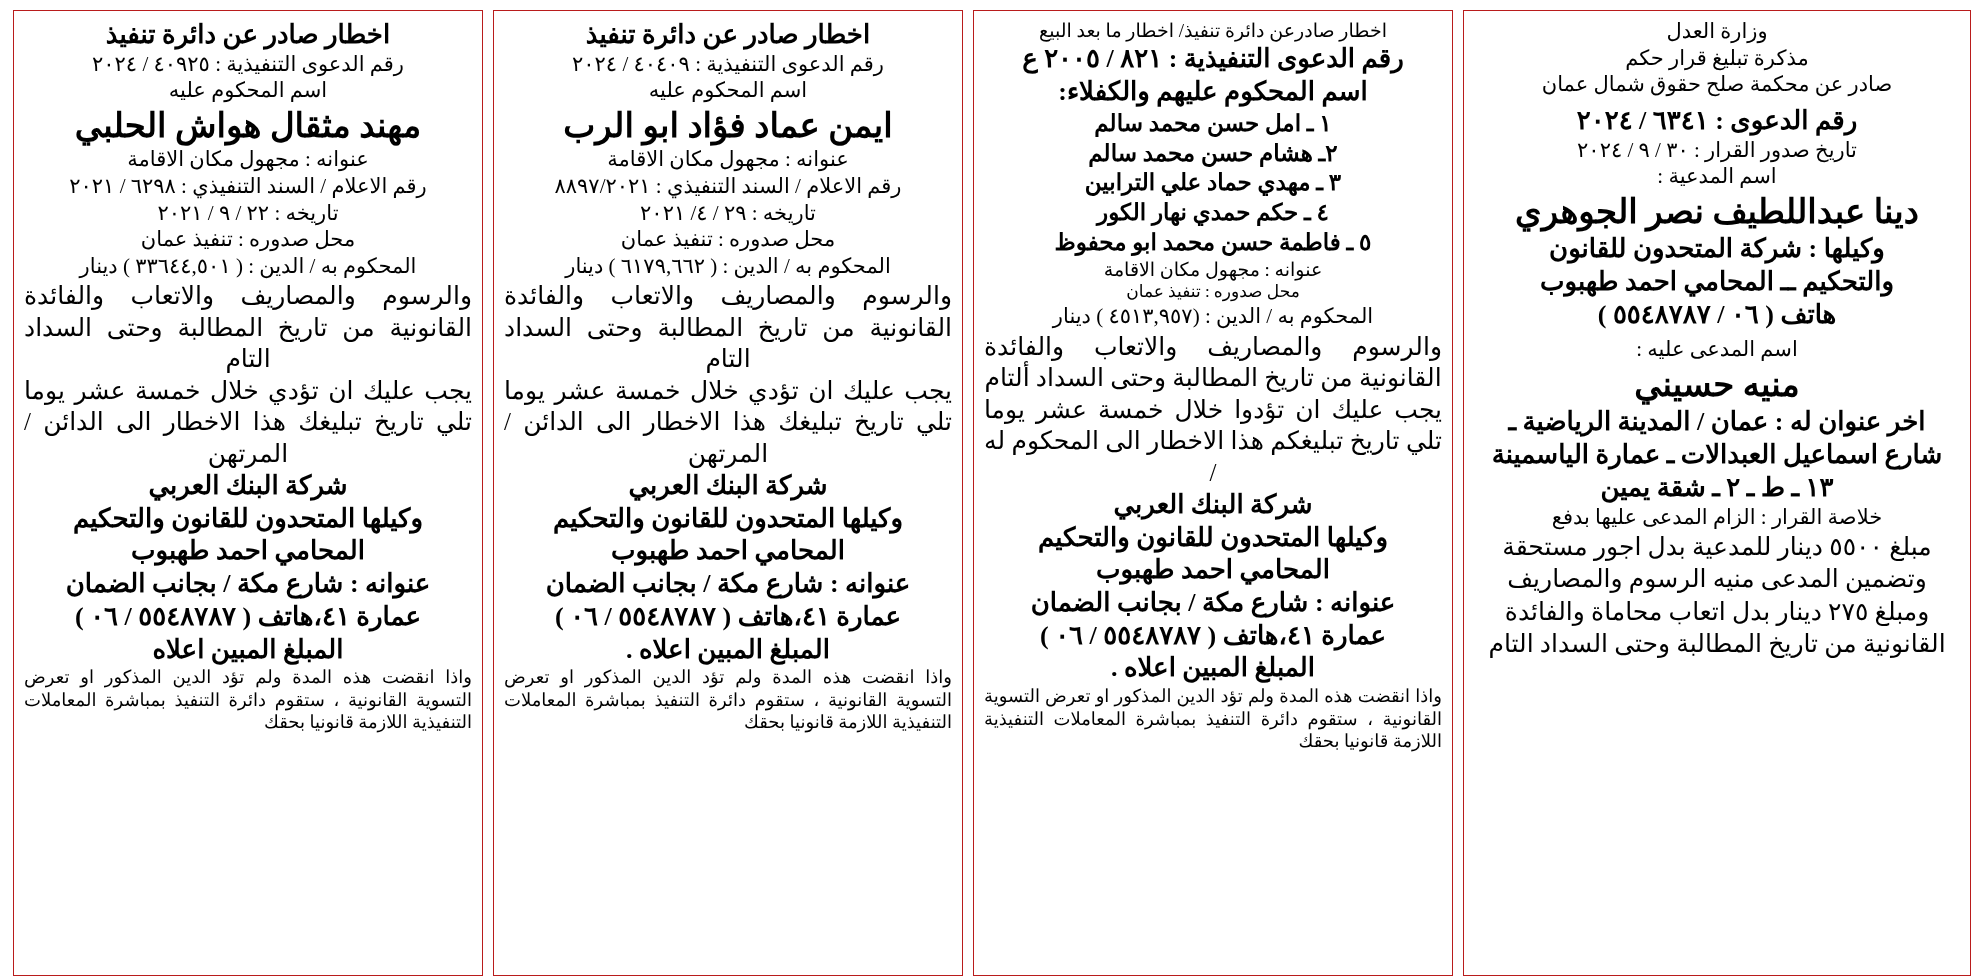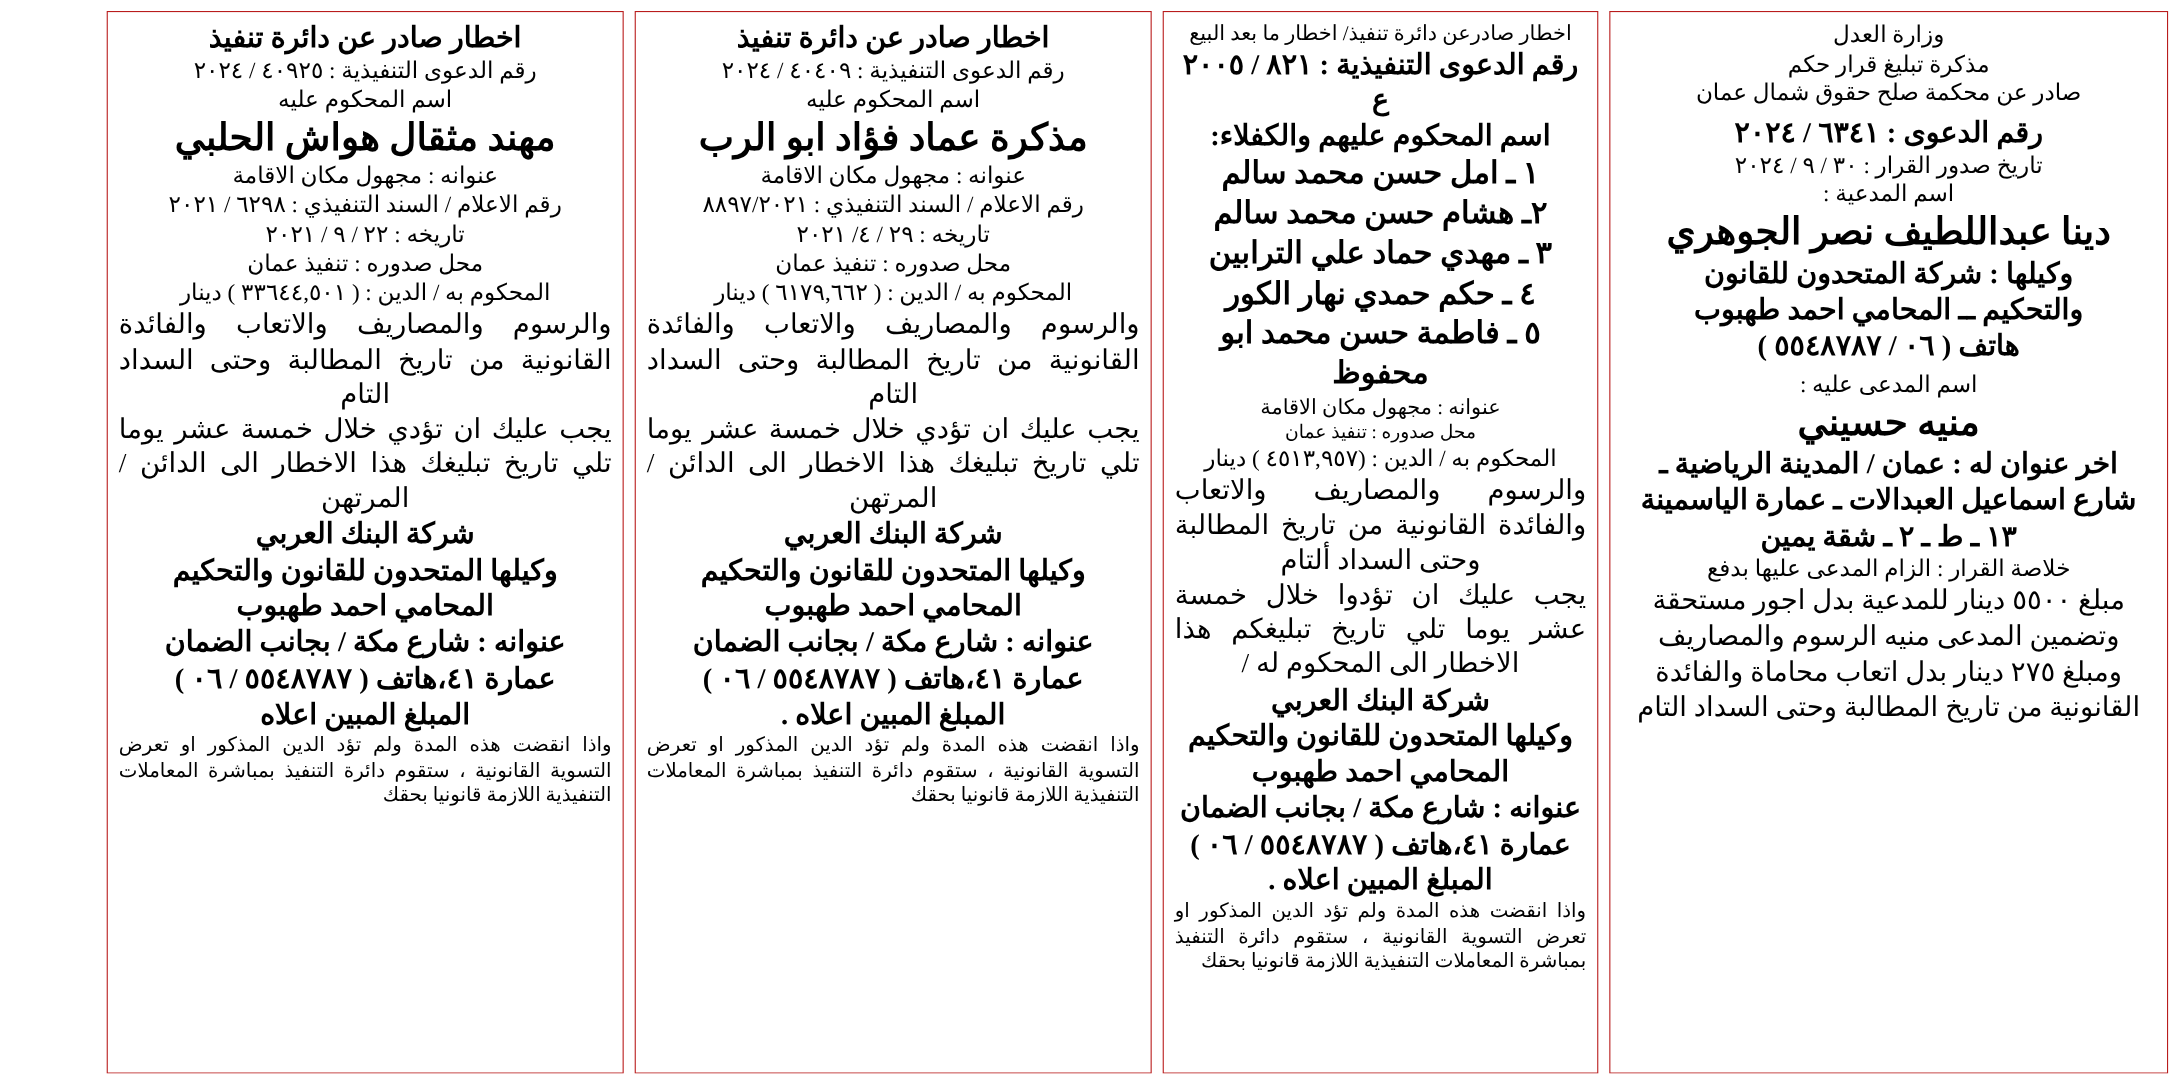--- a/index.html
+++ b/index.html
@@ -73,21 +73,21 @@
     padding:8px 10px 0 10px;
     text-align:center;
     position:relative;
     z-index:2;
     overflow:hidden;
     background:transparent;
     font-family:Liberation Serif, serif;
   }
   .c1{width:470px;}
   .c2{width:470px;}
-  .c3{width:396px;}
+  .c3{width:480px;}
   .c4{width:508px;}
   .line{
     line-height:1.22;
     margin:0 0 1px 0;
   }
   .t-nrm{font-size:21px;}
   .t-sm{font-size:19px;}
   .t-xs{font-size:17px;}
   .t-big{font-size:34px;font-weight:bold;letter-spacing:0px;}
   .t-mid{font-size:26px;font-weight:bold;}
@@ -99,21 +99,21 @@
   }
   .t-just-r{
     text-align:justify;
     text-align-last:right;
     font-size:20px;
     line-height:1.25;
   }
   .t-r{text-align:center;}
   .gap{height:6px;}
   .listrow{
-    text-align:center;font-size:28px;font-weight:bold;line-height:1.3;
+    text-align:center;font-size:23px;font-weight:bold;line-height:1.3;
   }
 </style>
 </head>
 <body>
 
 <div class="watermark">
   <div class="wm-circle"></div>
   <div class="wm-inner"></div>
   <div class="wm-ticks">
     <span class="wm-num" style="left:140px;top:18px;">12</span>
@@ -196,21 +196,21 @@
     <div class="line t-just-r" style="font-size:18px;">واذا انقضت هذه المدة ولم تؤد الدين المذكور او تعرض التسوية القانونية ، ستقوم دائرة التنفيذ بمباشرة المعاملات التنفيذية اللازمة قانونيا بحقك</div>
   </div>
 
   <div class="col c2">
     <div class="line t-mid">اخطار صادر عن دائرة تنفيذ</div>
     <div class="line t-nrm">
       <span>رقم الدعوى التنفيذية :</span>
       <span>٤٠٤٠٩ / ٢٠٢٤</span>
     </div>
     <div class="line t-nrm">اسم المحكوم عليه</div>
-    <div class="line t-big">مذكرة عماد فؤاد ابو الرب</div>
+    <div class="line t-big">ايمن عماد فؤاد ابو الرب</div>
     <div class="line t-nrm">عنوانه : مجهول مكان الاقامة</div>
     <div class="line t-nrm">
       <span>رقم الاعلام / السند التنفيذي :</span>
       <span>٨٨٩٧/٢٠٢١</span>
     </div>
     <div class="line t-nrm">
       <span>تاريخه :</span>
       <span>٢٩ / ٤/ ٢٠٢١</span>
     </div>
     <div class="line t-nrm">محل صدوره : تنفيذ عمان</div>

